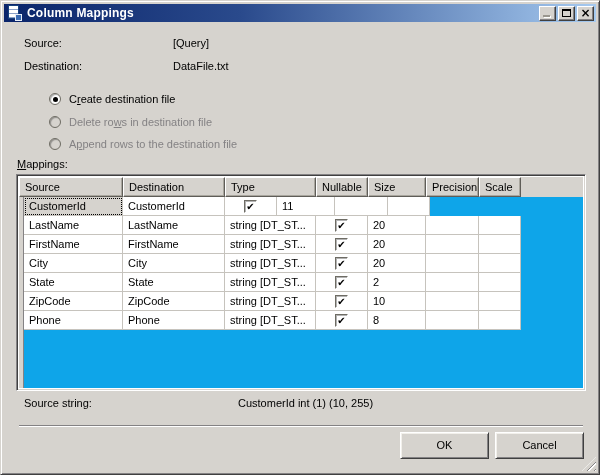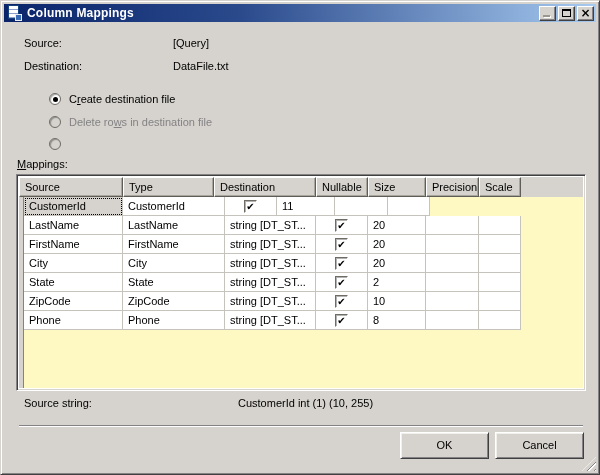--- a/index.html
+++ b/index.html
@@ -80,21 +80,21 @@
   .grid-header { display:flex; height:28px; }
   .h {
     flex:0 0 auto; background:#d6d3ce; height:20px; padding:3px 0 0 5px;
     border:1px solid; border-color:#fff #5f5d58 #5f5d58 #fff;
     box-shadow: inset -1px -1px 0 #a9a69e;
     white-space:nowrap; overflow:hidden;
   }
   .h0{width:104px}.h1{width:102px}.h2{width:91px}.h3{width:52px}
   .h4{width:58px}.h5{width:53px}.h6{width:42px}
   .hf{flex:1 1 auto; background:#d6d3ce; border:none; box-shadow:none;}
-  .grid-body { position:absolute; left:0; top:20px; right:0; bottom:0; background:#fef9c3; }
+  .grid-body { position:absolute; left:0; top:20px; right:0; bottom:0; background:#0ea5e9; }
   .row-strip {
     position:absolute; left:0; top:0; bottom:0; width:5px;
     background:#d6d3ce; border-right:1px solid #848284;
   }
   .grid-row { display:flex; height:19px; margin-left:5px; }
   .cell {
     flex:0 0 auto; border-right:1px solid #c6c3bd; border-bottom:1px solid #c6c3bd;
     padding:3px 0 0 5px; white-space:nowrap; overflow:hidden; background:#fff;
   }
   .b0{width:99px}.b1{width:102px}.b2{width:91px}
@@ -161,31 +161,32 @@
           <span class="dot"></span>
         </span>
         <span class="opt-label"><span>C</span><span class="u">r</span><span>eate destination file</span></span>
       </div>
       <div class="opt opt-1 disabled">
         <span class="radio"></span>
         <span class="opt-label"><span>Delete ro</span><span class="u">w</span><span>s in destination file</span></span>
       </div>
       <div class="opt opt-2 disabled">
         <span class="radio"></span>
+        <span class="opt-label"><span>A</span><span class="u">p</span><span>pend rows to the destination file</span></span>
       </div>
     </div>
 
   <span class="abs lab-map"><span class="u">M</span><span>appings:</span></span>
 
   <div class="grid">
     <div class="grid-inner">
       <div class="grid-header">
         <span class="h h0">Source</span>
+        <span class="h h1">Destination</span>
         <span class="h h2">Type</span>
-        <span class="h h1">Destination</span>
         <span class="h h3">Nullable</span>
         <span class="h h4">Size</span>
         <span class="h h5">Precision</span>
         <span class="h h6">Scale</span>
         <span class="h hf"></span>
       </div>
       <div class="grid-body" id="grid-body">
         <div class="row-strip"></div>
       <div class="grid-row">
             <div class="cell b0 sel">CustomerId</div>

